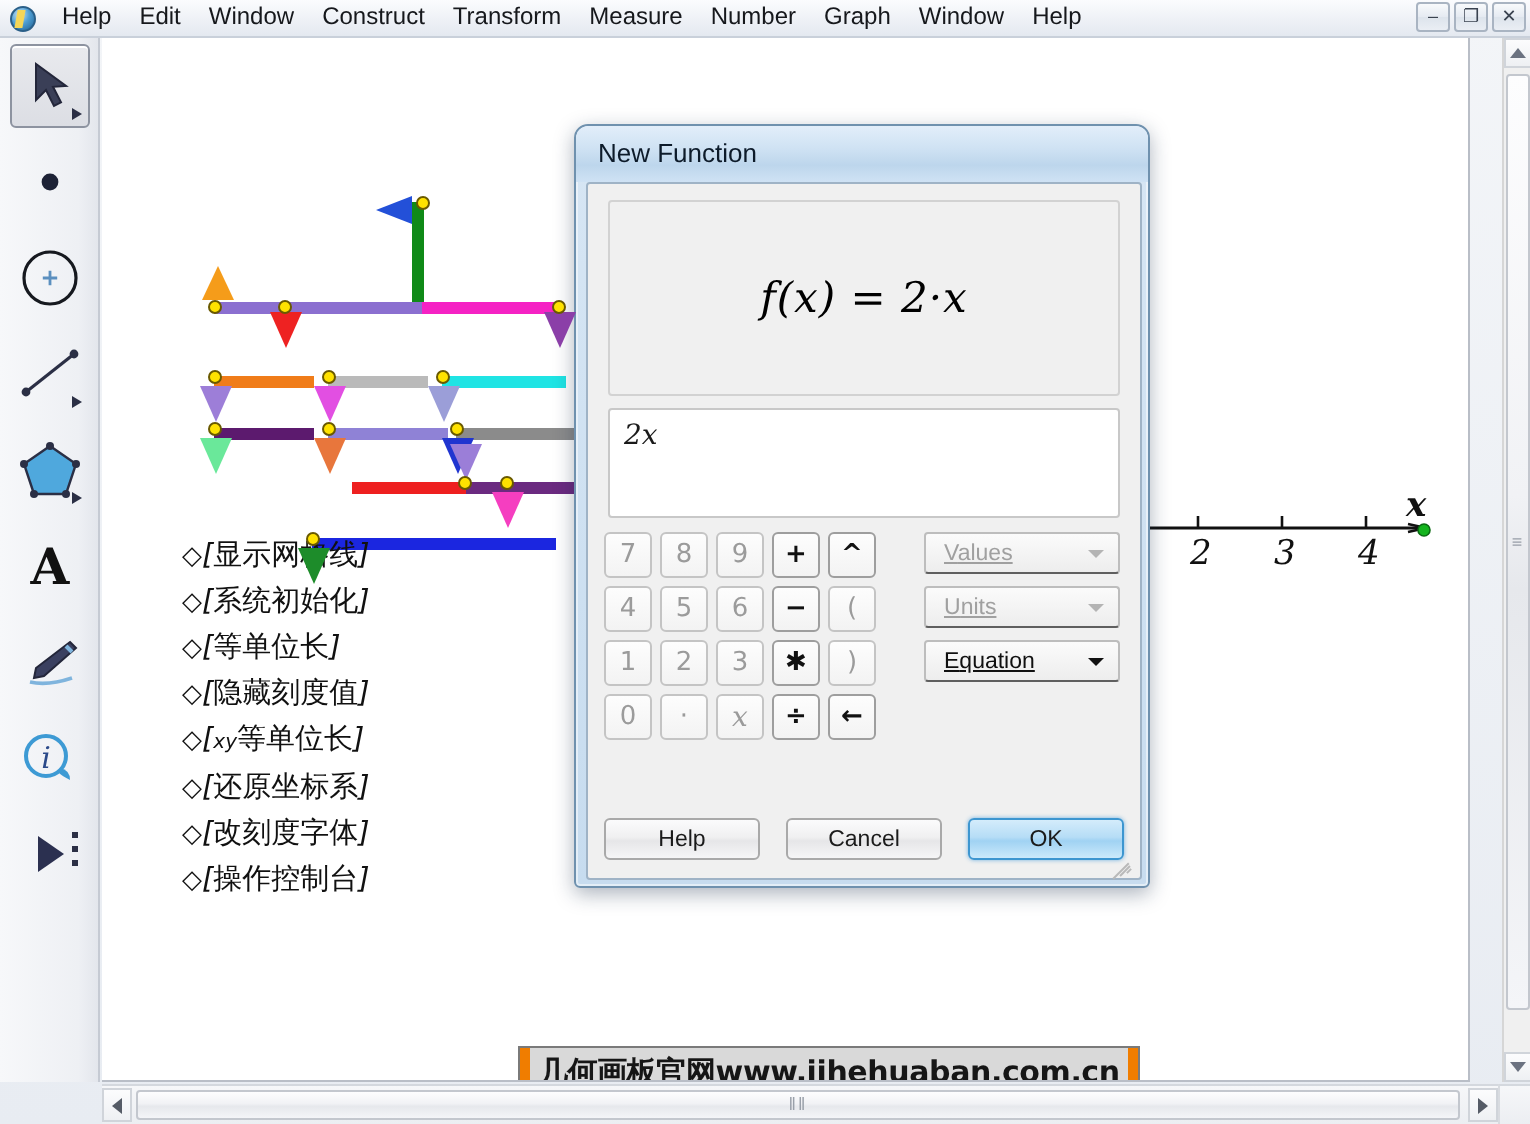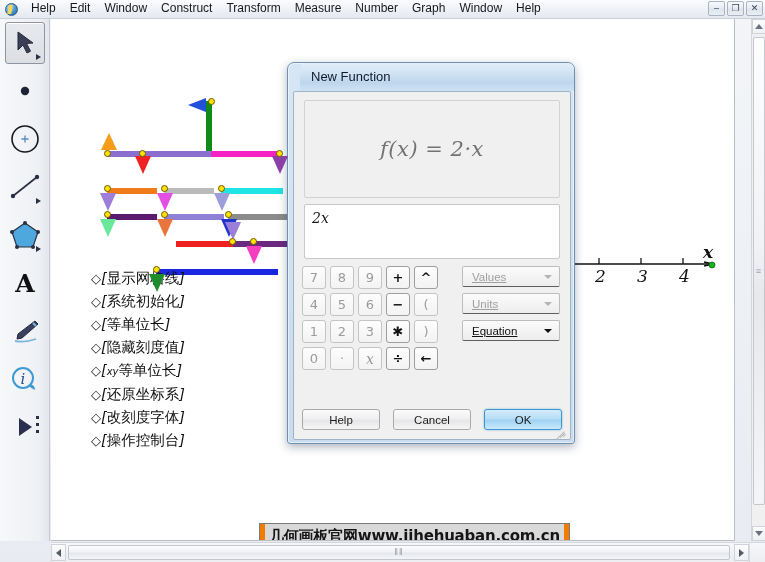--- a/index.html
+++ b/index.html
@@ -155,21 +155,20 @@
   }
 
   
   #dialog {
     position: absolute; left: 287px; top: 62px; width: 288px; height: 382px;
     border-radius: 7px 7px 3px 3px;
     background: linear-gradient(to bottom, #d7e6f4 0%, #c7dcef 100%);
     border: 1px solid #6f91ae;
     box-shadow: 0 3px 10px rgba(20,40,70,.35), 0 0 0 1px rgba(255,255,255,.5) inset;
     overflow: hidden;
-    padding-left: 12px;
   }
   #dlg-title {
     height: 28px; position: relative;
     background: linear-gradient(to bottom, #e2eefa 0%, #cfe2f3 40%, #bdd6ec 70%, #cfe2f4 100%);
     border-radius: 6px 6px 0 0;
   }
   #dlg-title span {
     position: absolute; left: 11px; top: 6px;
     font-size: 13px; color: #0d1b2a;
     font-family: "Liberation Sans", sans-serif;
@@ -180,21 +179,21 @@
     border: 1px solid #9fb3c6;
     border-radius: 2px;
   }
   #preview {
     position: absolute; left: 10px; top: 8px; width: 256px; height: 98px;
     background: #f0f0f0; border: 1px solid #d2d2d2; border-radius: 2px;
     display: flex; align-items: center; justify-content: center;
   }
   #preview .formula {
     font-family: "DejaVu Serif", serif;
-    font-size: 21px; color: #737373; font-style: italic;
+    font-size: 21px; color: #000000; font-style: italic;
     letter-spacing: 0.5px;
   }
   #entry {
     position: absolute; left: 10px; top: 112px; width: 256px; height: 55px;
     background: #fff; border: 1px solid #c8c8c8; border-radius: 2px;
   }
   #entry .val {
     position: absolute; left: 7px; top: 5px;
     font-family: "DejaVu Serif", serif; font-size: 14px;
     font-style: italic; color: #1a1a1a;

